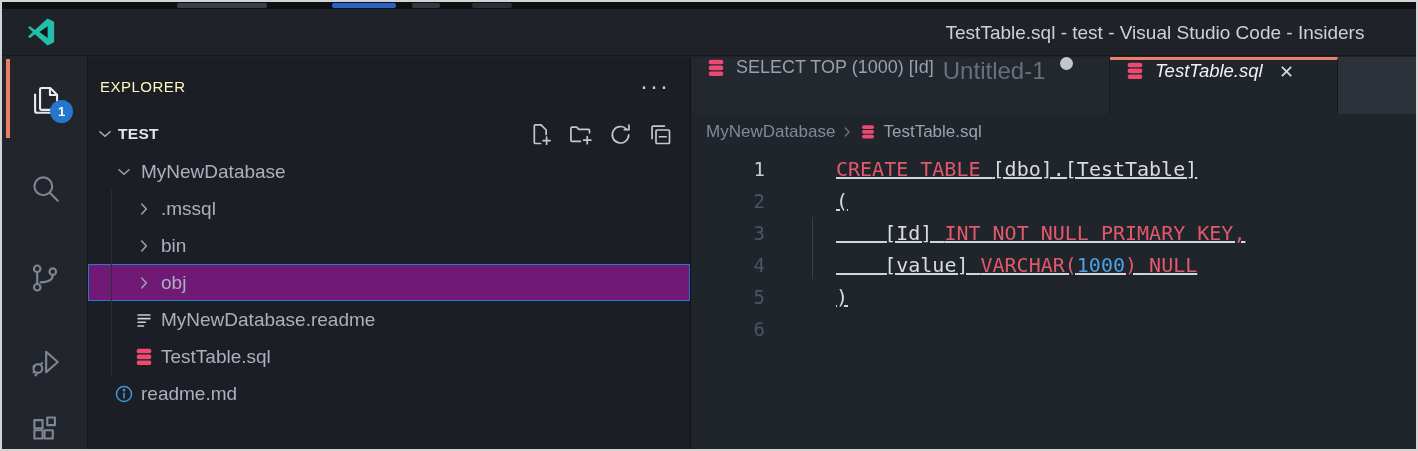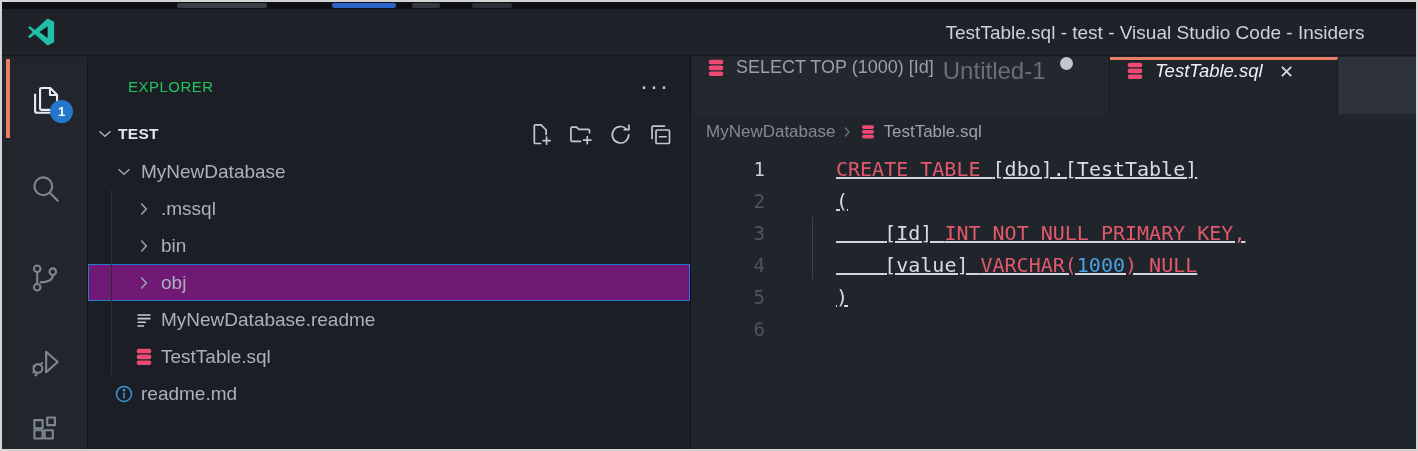--- a/index.html
+++ b/index.html
@@ -41,21 +41,21 @@
   .main{position:absolute;left:0;top:55px;width:1414px;height:392px;display:flex;}
   
   .activitybar{position:relative;width:86px;height:100%;background:var(--activity-bg);flex:0 0 auto;border-right:1px solid #14161a;}
   .ab-item{position:absolute;left:0;width:100%;height:34px;display:flex;justify-content:center;align-items:center;color:#7e8693;}
   .ab-item.active{color:#e6eaf0;}
   .ab-indicator{position:absolute;left:4px;top:2px;width:4px;height:79px;background:var(--accent);}
   .ab-badge{position:absolute;left:48px;top:17px;width:23px;height:23px;border-radius:50%;background:var(--badge-blue);color:#fff;font-size:13px;line-height:23px;text-align:center;font-weight:bold;}
   
   .sidebar{position:relative;width:603px;height:100%;background:var(--sidebar-bg);flex:0 0 auto;border-right:1px solid #101216;}
   .sb-header{height:58px;display:flex;align-items:center;padding:0 14px 0 12px;}
-  .sb-title{font-size:15px;letter-spacing:.5px;color:#22c55e;margin-left:28px;}
+  .sb-title{font-size:15px;letter-spacing:.5px;color:#fef9c3;}
   .sb-more{margin-left:auto;font-size:24px;letter-spacing:2px;color:#c6cbd4;line-height:10px;padding:2px 6px;}
   .sb-section{height:38px;display:flex;align-items:center;padding-left:6px;}
   .sb-section .chev{width:22px;height:22px;color:#aab0bb;}
   .sb-section-label{font-size:15.5px;font-weight:bold;color:#e2e6ec;margin-left:2px;letter-spacing:.3px;}
   .sb-actions{margin-left:auto;display:flex;align-items:center;gap:13px;padding-right:16px;color:#c2c8d1;}
   .sb-actions .act{width:27px;height:27px;}
   .tree{position:relative;}
   .tree-guide{position:absolute;left:23px;top:37px;width:1px;height:185px;background:#2a2f37;}
   .row{height:37px;display:flex;align-items:center;font-size:19px;color:#aab1bd;border:1px solid transparent;}
   .row .chev{width:22px;height:22px;color:#9aa1ac;flex:0 0 auto;}

